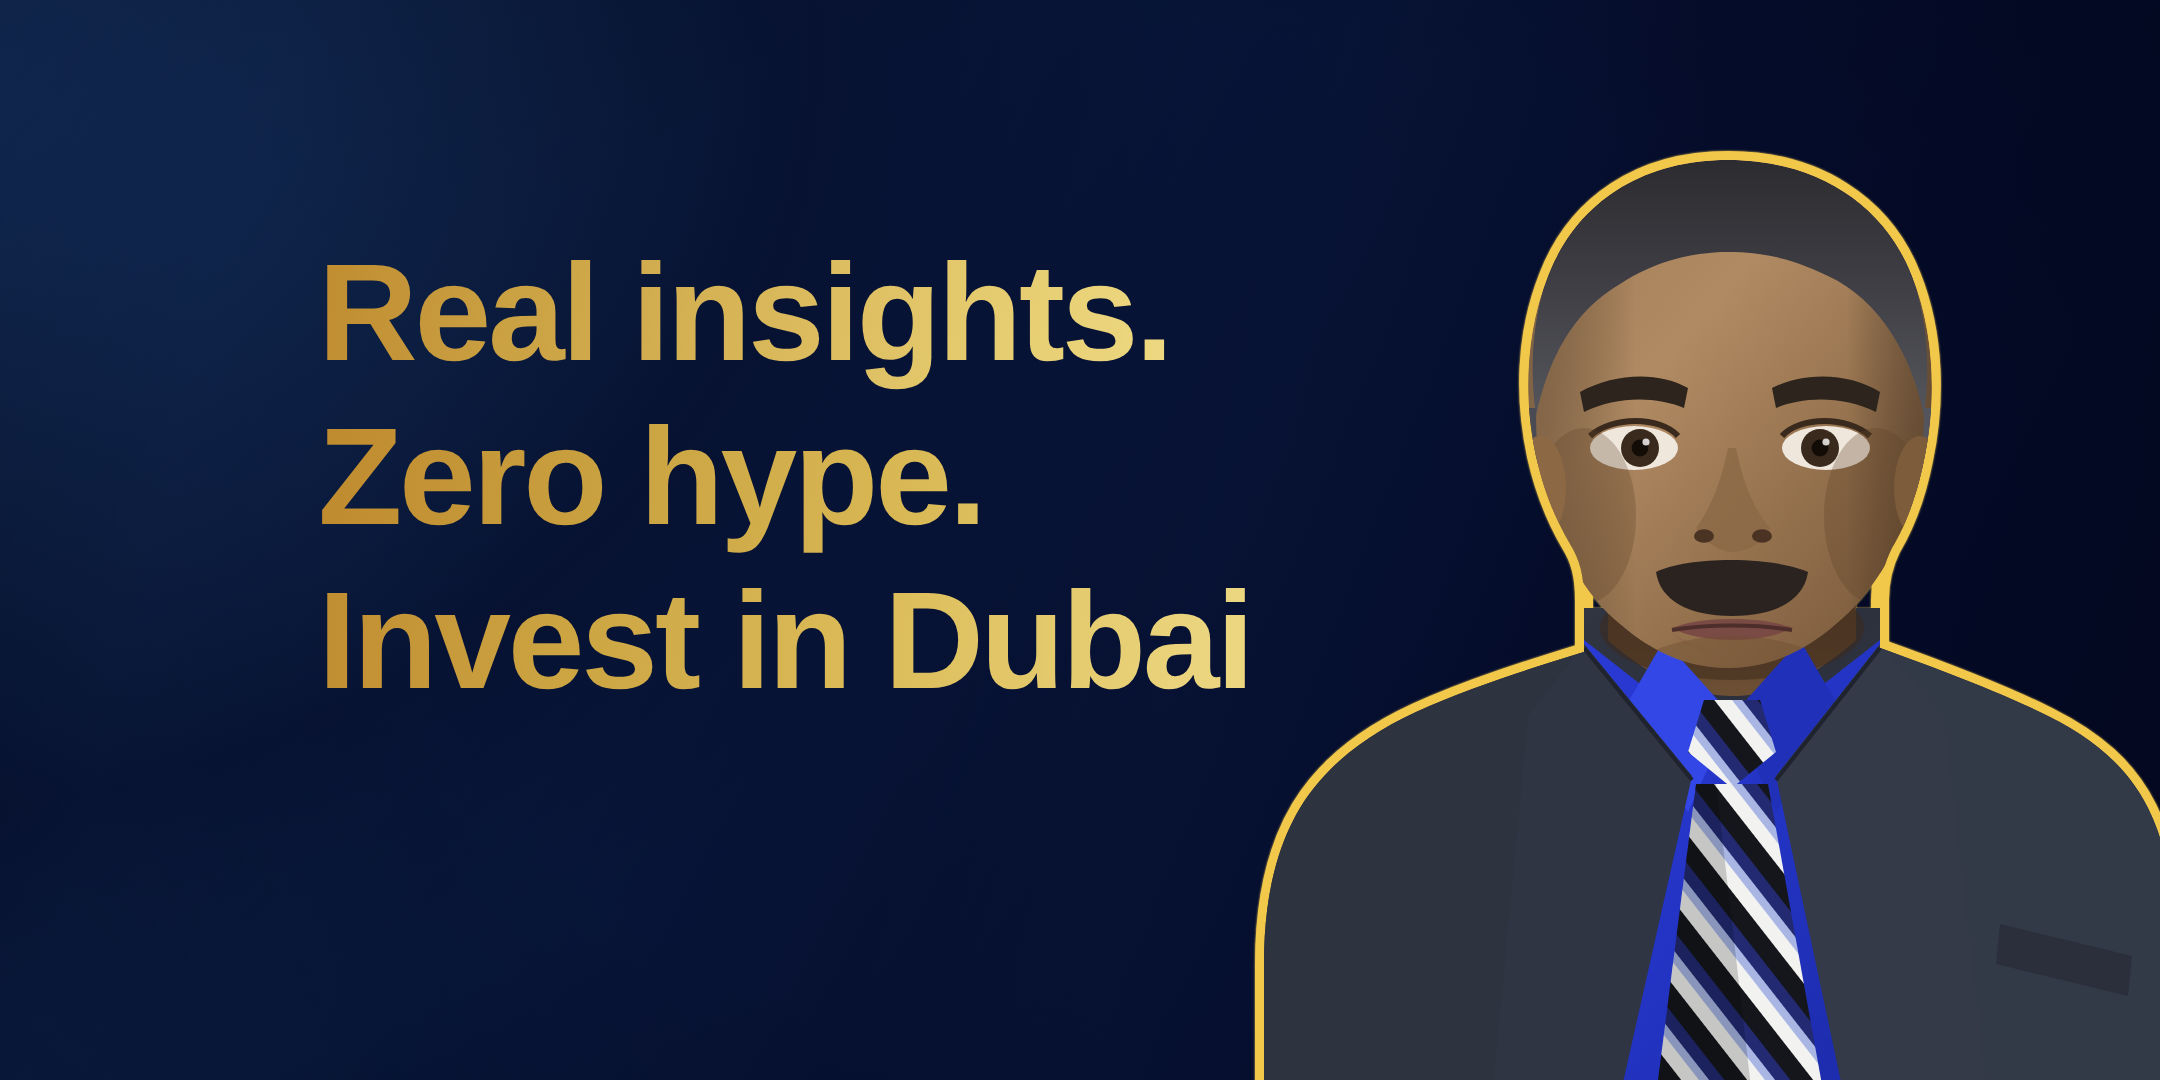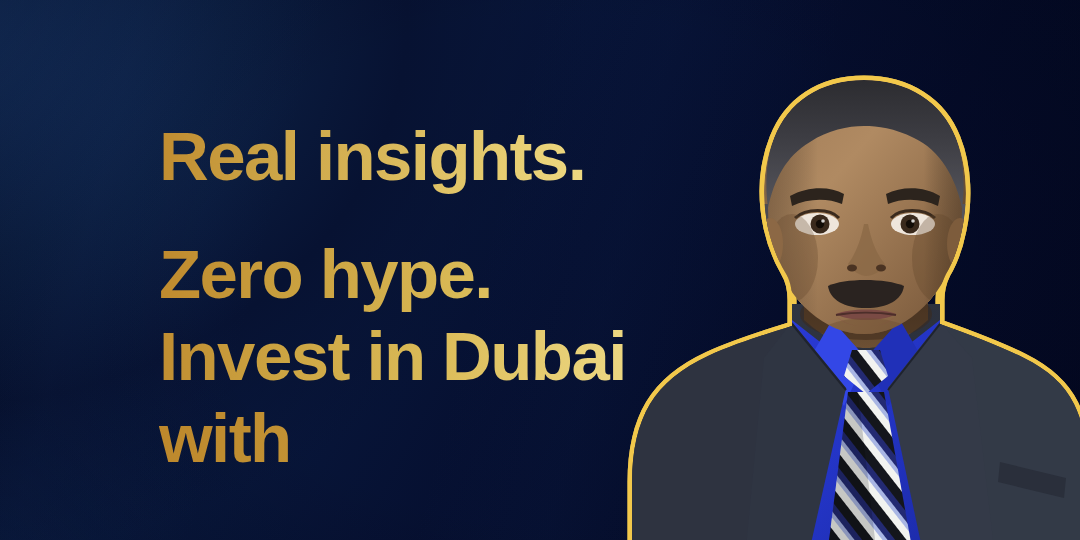--- a/index.html
+++ b/index.html
@@ -65,21 +65,21 @@
     display: block;
     background-image: linear-gradient(96deg,
         #c08c30 0%, #caa143 16%, #d7b557 34%,
         #e5cb6f 54%, #efdb85 72%, #f6e79a 90%, #f8ecaa 100%);
     -webkit-background-clip: text;
     background-clip: text;
     color: transparent;
     -webkit-text-fill-color: transparent;
   }
   .headline .ln.l1 { background-image: linear-gradient(94deg,#bf8a2e 0%,#cda martins 0%,#cda646 28%,#ddc062 55%,#ecd77f 78%,#f4e597 100%); }
-  .headline .ln.l2 { background-image: linear-gradient(94deg,#bf8a2e 0%,#c9a03f 22%,#d9b955 48%,#ead480 74%,#f5e79c 100%); margin-top: 36px; }
+  .headline .ln.l2 { background-image: linear-gradient(94deg,#bf8a2e 0%,#c9a03f 22%,#d9b955 48%,#ead480 74%,#f5e79c 100%); }
   .headline .ln.l3 { background-image: linear-gradient(94deg,#c08d31 0%,#cca442 20%,#dcbd5a 46%,#ebd57f 72%,#f2e08d 100%); }
   .headline .ln.l4 { background-image: linear-gradient(94deg,#bd882c 0%,#c79c3c 45%,#cfa747 100%); }
   .headline .ln.l5 { background-image: linear-gradient(94deg,#bd882c 0%,#c89b3b 16%,#d6b253 40%,#e8cf77 66%,#f4e493 88%,#f7ea9e 100%); }
 
   
   .person {
     position: absolute;
     left: 596px;
     top: 58px;
     width: 492px;
@@ -96,21 +96,20 @@
 
   <div class="bg-base"></div>
   <div class="bg-glow"></div>
   <div class="bg-streak"></div>
   <div class="bg-vignette"></div>
 
   <h1 class="headline">
     <span class="ln l1">Real insights.</span>
     <span class="ln l2">Zero hype.</span>
     <span class="ln l3">Invest in Dubai</span>
-    <span class="ln l4">with</span>
   </h1>
 
   <div class="person">
     <svg viewBox="0 0 492 490" xmlns="http://www.w3.org/2000/svg" aria-hidden="true">
       <defs>
 
         <path id="silhouette" d="
           M 268 22
           C 312 22 346 44 360 80
           C 372 110 372 144 366 172

